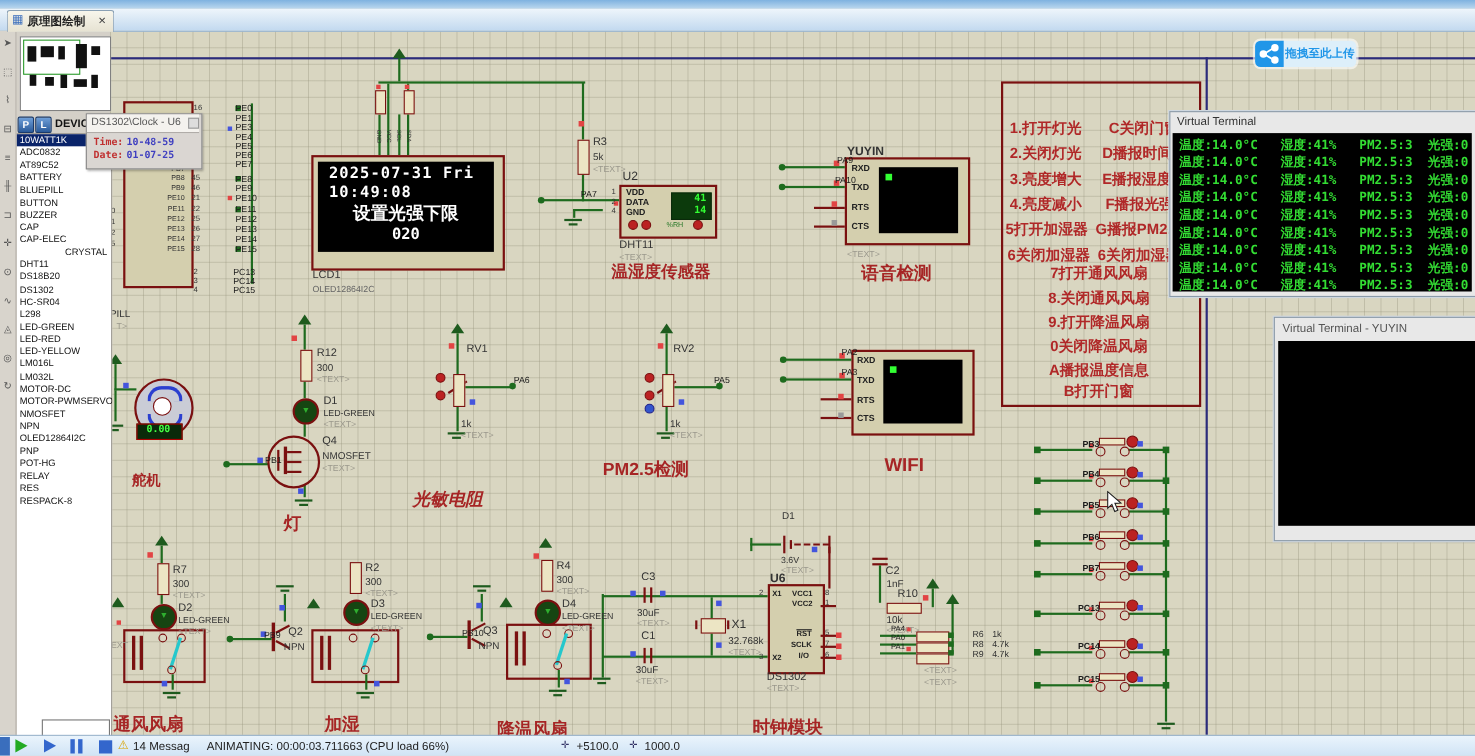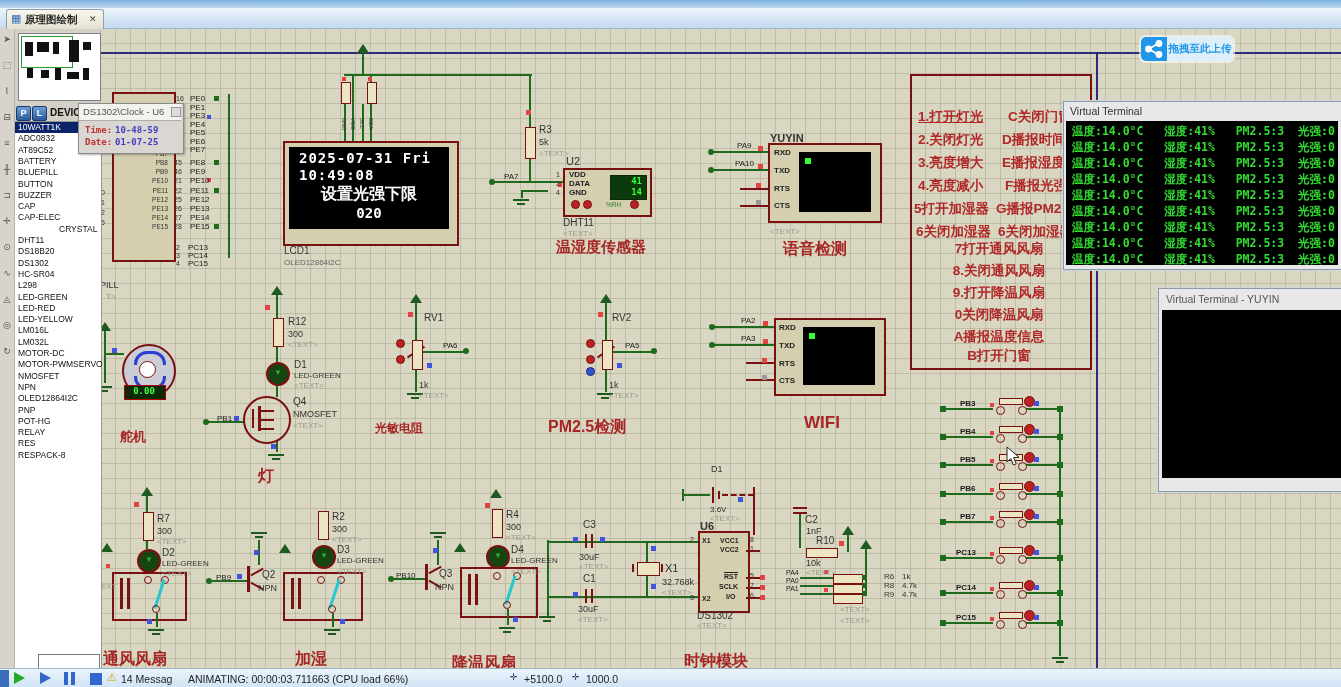--- a/index.html
+++ b/index.html
@@ -37,21 +37,21 @@
   .gsq{background:#1e6b1e;z-index:3;}
   .rsq{background:#e24444;z-index:3;}
   .bsq{background:#4455dd;z-index:3;}
   .gdot{background:#1e6b1e;border-radius:50%;z-index:3;}
   .res{border:1.5px solid #7a1010;background:#ece5c4;z-index:3;}
   .cbox{border:2px solid #7a1010;background:#d4cfae;z-index:2;}
   .scr{background:#000;z-index:3;}
   .lbl{font-size:10px;color:#333;z-index:4;white-space:nowrap;}
   .val{font-size:9px;color:#333;z-index:4;white-space:nowrap;}
   .txt{font-size:8px;color:#9a988c;z-index:4;white-space:nowrap;}
-  .net{font-size:8px;color:#1a1a1a;z-index:4;white-space:nowrap;}
+  .net{font-size:8px;color:#1a1a1a;z-index:4;white-space:nowrap;padding-left:24px;}
   .pin{font-size:8px;font-weight:bold;color:#222;z-index:4;white-space:nowrap;}
   .num{font-size:7px;color:#333;z-index:4;white-space:nowrap;}
   .tiny{font-size:6.5px;color:#333;z-index:4;white-space:nowrap;}
   .cap{color:#a62525;font-weight:bold;z-index:4;white-space:nowrap;}
   .led{border:2px solid #7a1010;border-radius:50%;background:#164512;z-index:3;color:#2fae2f;text-align:center;}
   .gnd{width:16px;height:8px;z-index:3;}
   .gnd:before{content:"";position:absolute;top:0;left:0;width:16px;height:2px;background:#1e5b1e;}
   .gnd:after{content:"";position:absolute;top:4px;left:4px;width:8px;height:2px;background:#1e5b1e;}
   .pwr{width:0;height:0;border-left:6px solid transparent;border-right:6px solid transparent;border-bottom:9px solid #1e5b1e;z-index:3;}
   .cyan{background:#25c8cc;z-index:3;}
@@ -301,21 +301,21 @@
   <div class="g circ" style="left:396px;top:339px;width:7px;height:7px;background:#b22;"></div>
   <div class="g circ" style="left:396px;top:355px;width:7px;height:7px;background:#b22;"></div>
   <span class="g net" style="left:443px;top:341px;">PA6</span>
   <div class="g w" style="left:421px;top:351px;width:44px;height:2px;"></div>
   <div class="g gdot" style="left:463px;top:348px;width:6px;height:6px;"></div>
   <div class="g bsq" style="left:427px;top:363px;width:5px;height:5px;"></div>
   <span class="g val" style="left:419px;top:380px;">1k</span>
   <span class="g txt" style="left:419px;top:391px;">&lt;TEXT&gt;</span>
   <div class="g w" style="left:415px;top:368px;width:2px;height:24px;"></div>
   <div class="g gnd" style="left:407px;top:393px;"></div>
-  <span class="g cap" style="left:375px;top:420px;font-size:12px;">光敏电阻</span>
+  <span class="g cap" style="left:375px;top:444px;font-size:16px;font-style:italic;">光敏电阻</span>
 
   <div class="g pwr" style="left:600px;top:294px;"></div>
   <div class="g w" style="left:605px;top:303px;width:2px;height:37px;"></div>
   <div class="g rsq" style="left:598px;top:312px;width:5px;height:5px;"></div>
   <span class="g lbl" style="left:612px;top:312px;">RV2</span>
   <div class="g res" style="left:602px;top:340px;width:9px;height:28px;"></div>
   <div class="g rw" style="left:596px;top:351px;width:20px;height:2px;transform:rotate(-32deg);"></div>
   <div class="g circ" style="left:586px;top:339px;width:7px;height:7px;background:#b22;"></div>
   <div class="g circ" style="left:586px;top:355px;width:7px;height:7px;background:#b22;"></div>
   <div class="g circ" style="left:586px;top:367px;width:7px;height:7px;background:#35c;border-color:#228;"></div>
@@ -627,21 +627,21 @@
     <div class="g circ" style="left:56px;top:8px;width:7px;height:7px;"></div>
       <div class="g circ" style="left:78px;top:8px;width:7px;height:7px;"></div>
     <div class="g res" style="left:59px;top:0;width:22px;height:5px;"></div>
     <div class="g circ" style="left:84px;top:-2px;width:9px;height:9px;background:#b22;"></div>
       <div class="g bsq" style="left:94px;top:3px;width:5px;height:5px;"></div>
     <div class="g w" style="left:86px;top:10px;width:34px;height:2px;"></div>
       <div class="g gsq" style="left:117px;top:8px;width:6px;height:6px;"></div>
   </div>
 
   <div class="g voicebox"></div>
-  <span class="g vrow" style="left:918px;top:108px;text-decoration:underline;">1.打开灯光</span>
+  <span class="g vrow" style="left:918px;top:108px;">1.打开灯光</span>
   <span class="g vrow" style="left:1008px;top:108px;">C关闭门窗</span>
   <span class="g vrow" style="left:918px;top:131px;">2.关闭灯光</span>
   <span class="g vrow" style="left:1002px;top:131px;">D播报时间</span>
   <span class="g vrow" style="left:918px;top:154px;">3.亮度增大</span>
   <span class="g vrow" style="left:1002px;top:154px;">E播报湿度</span>
   <span class="g vrow" style="left:918px;top:177px;">4.亮度减小</span>
   <span class="g vrow" style="left:1005px;top:177px;">F播报光强</span>
   <span class="g vrow" style="left:914px;top:200px;">5打开加湿器</span>
   <span class="g vrow" style="left:996px;top:200px;">G播报PM2.5</span>
   <span class="g vrow" style="left:916px;top:223px;">6关闭加湿器</span>

